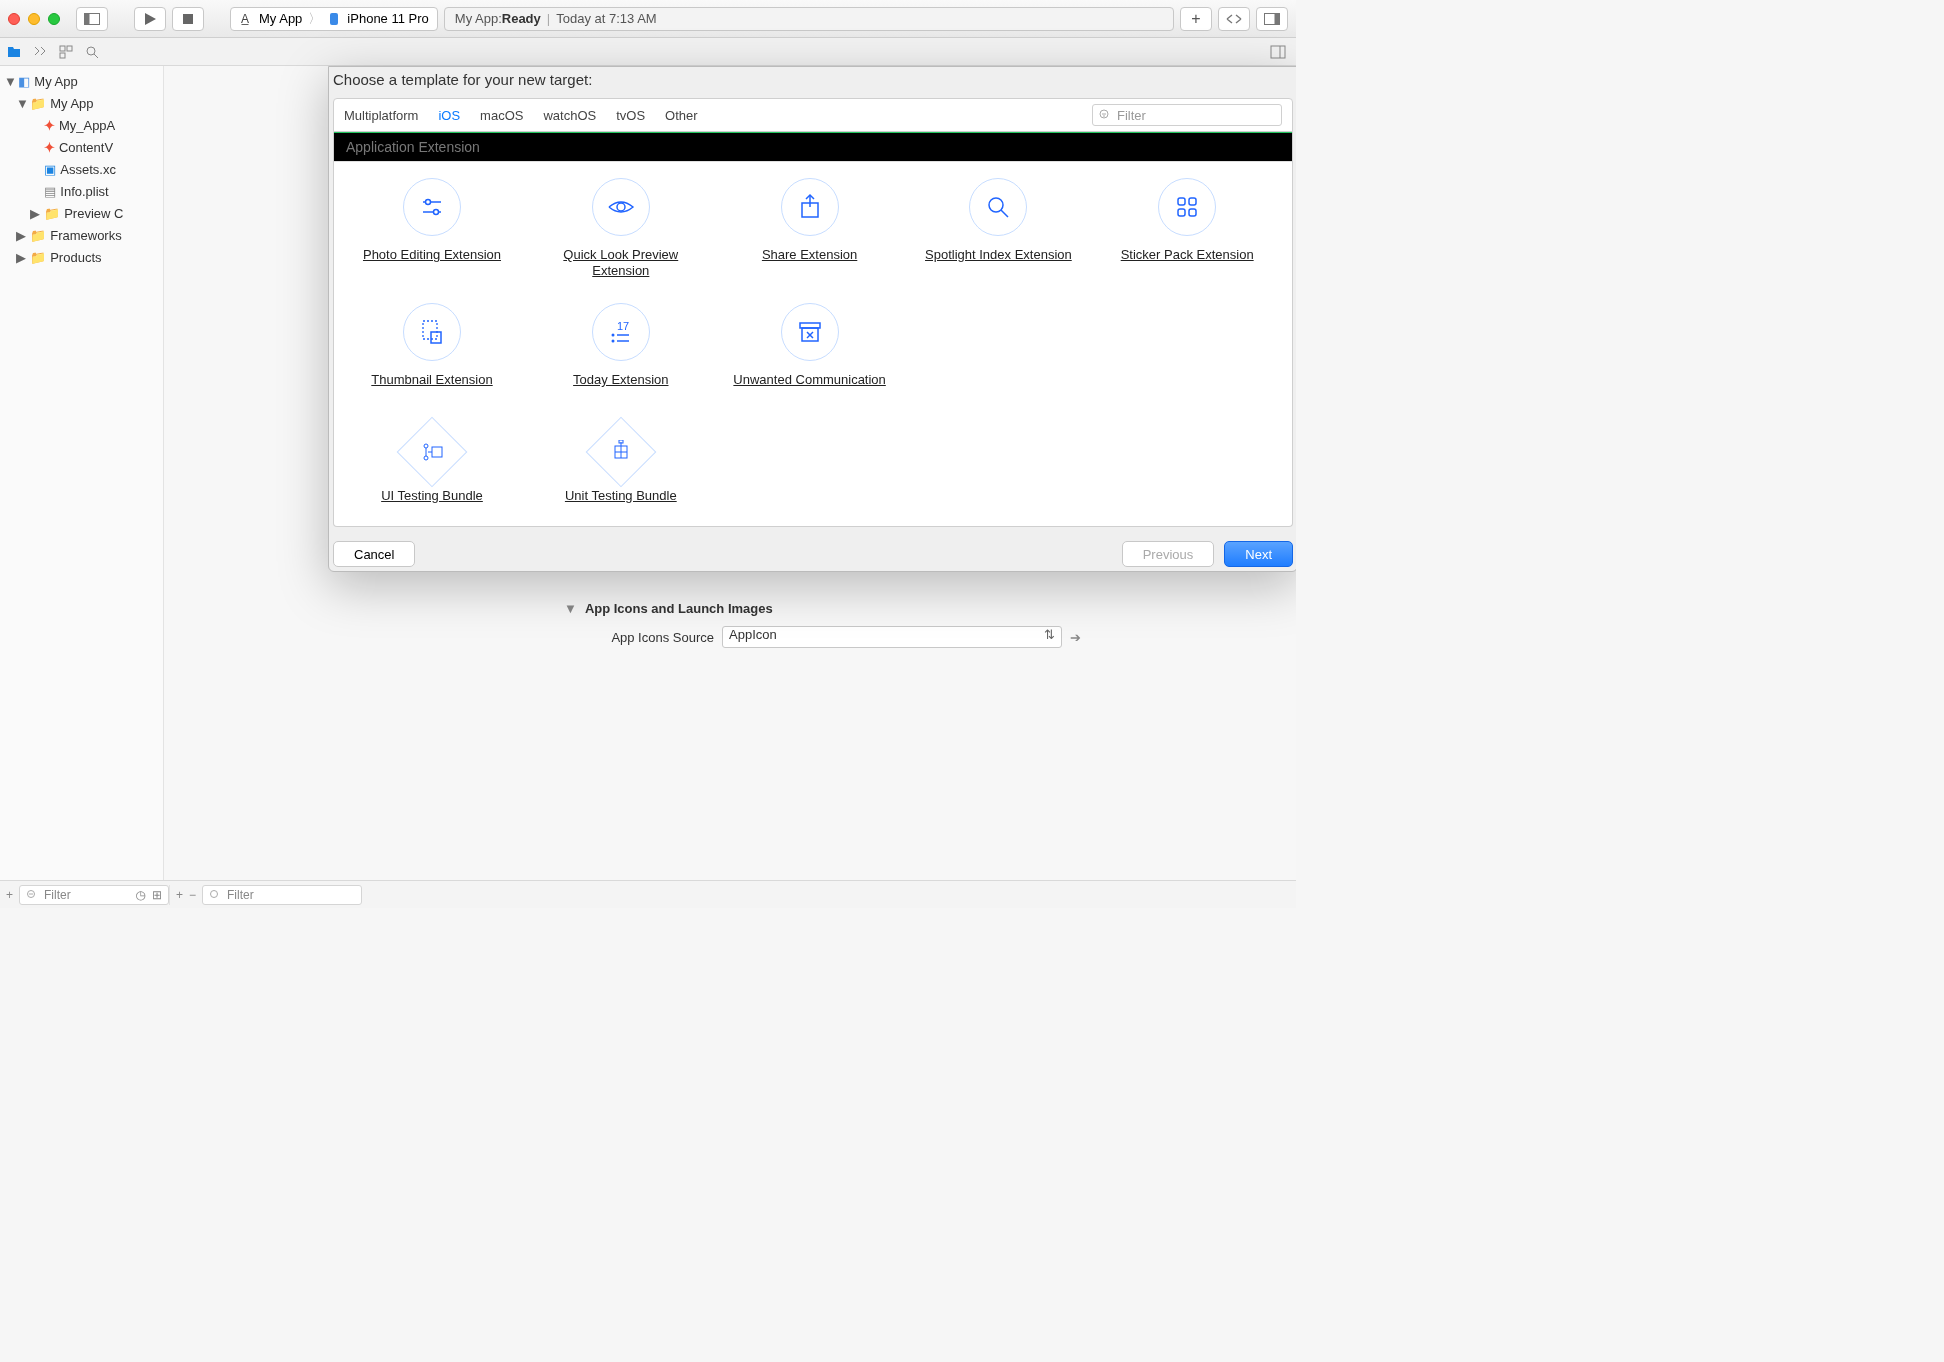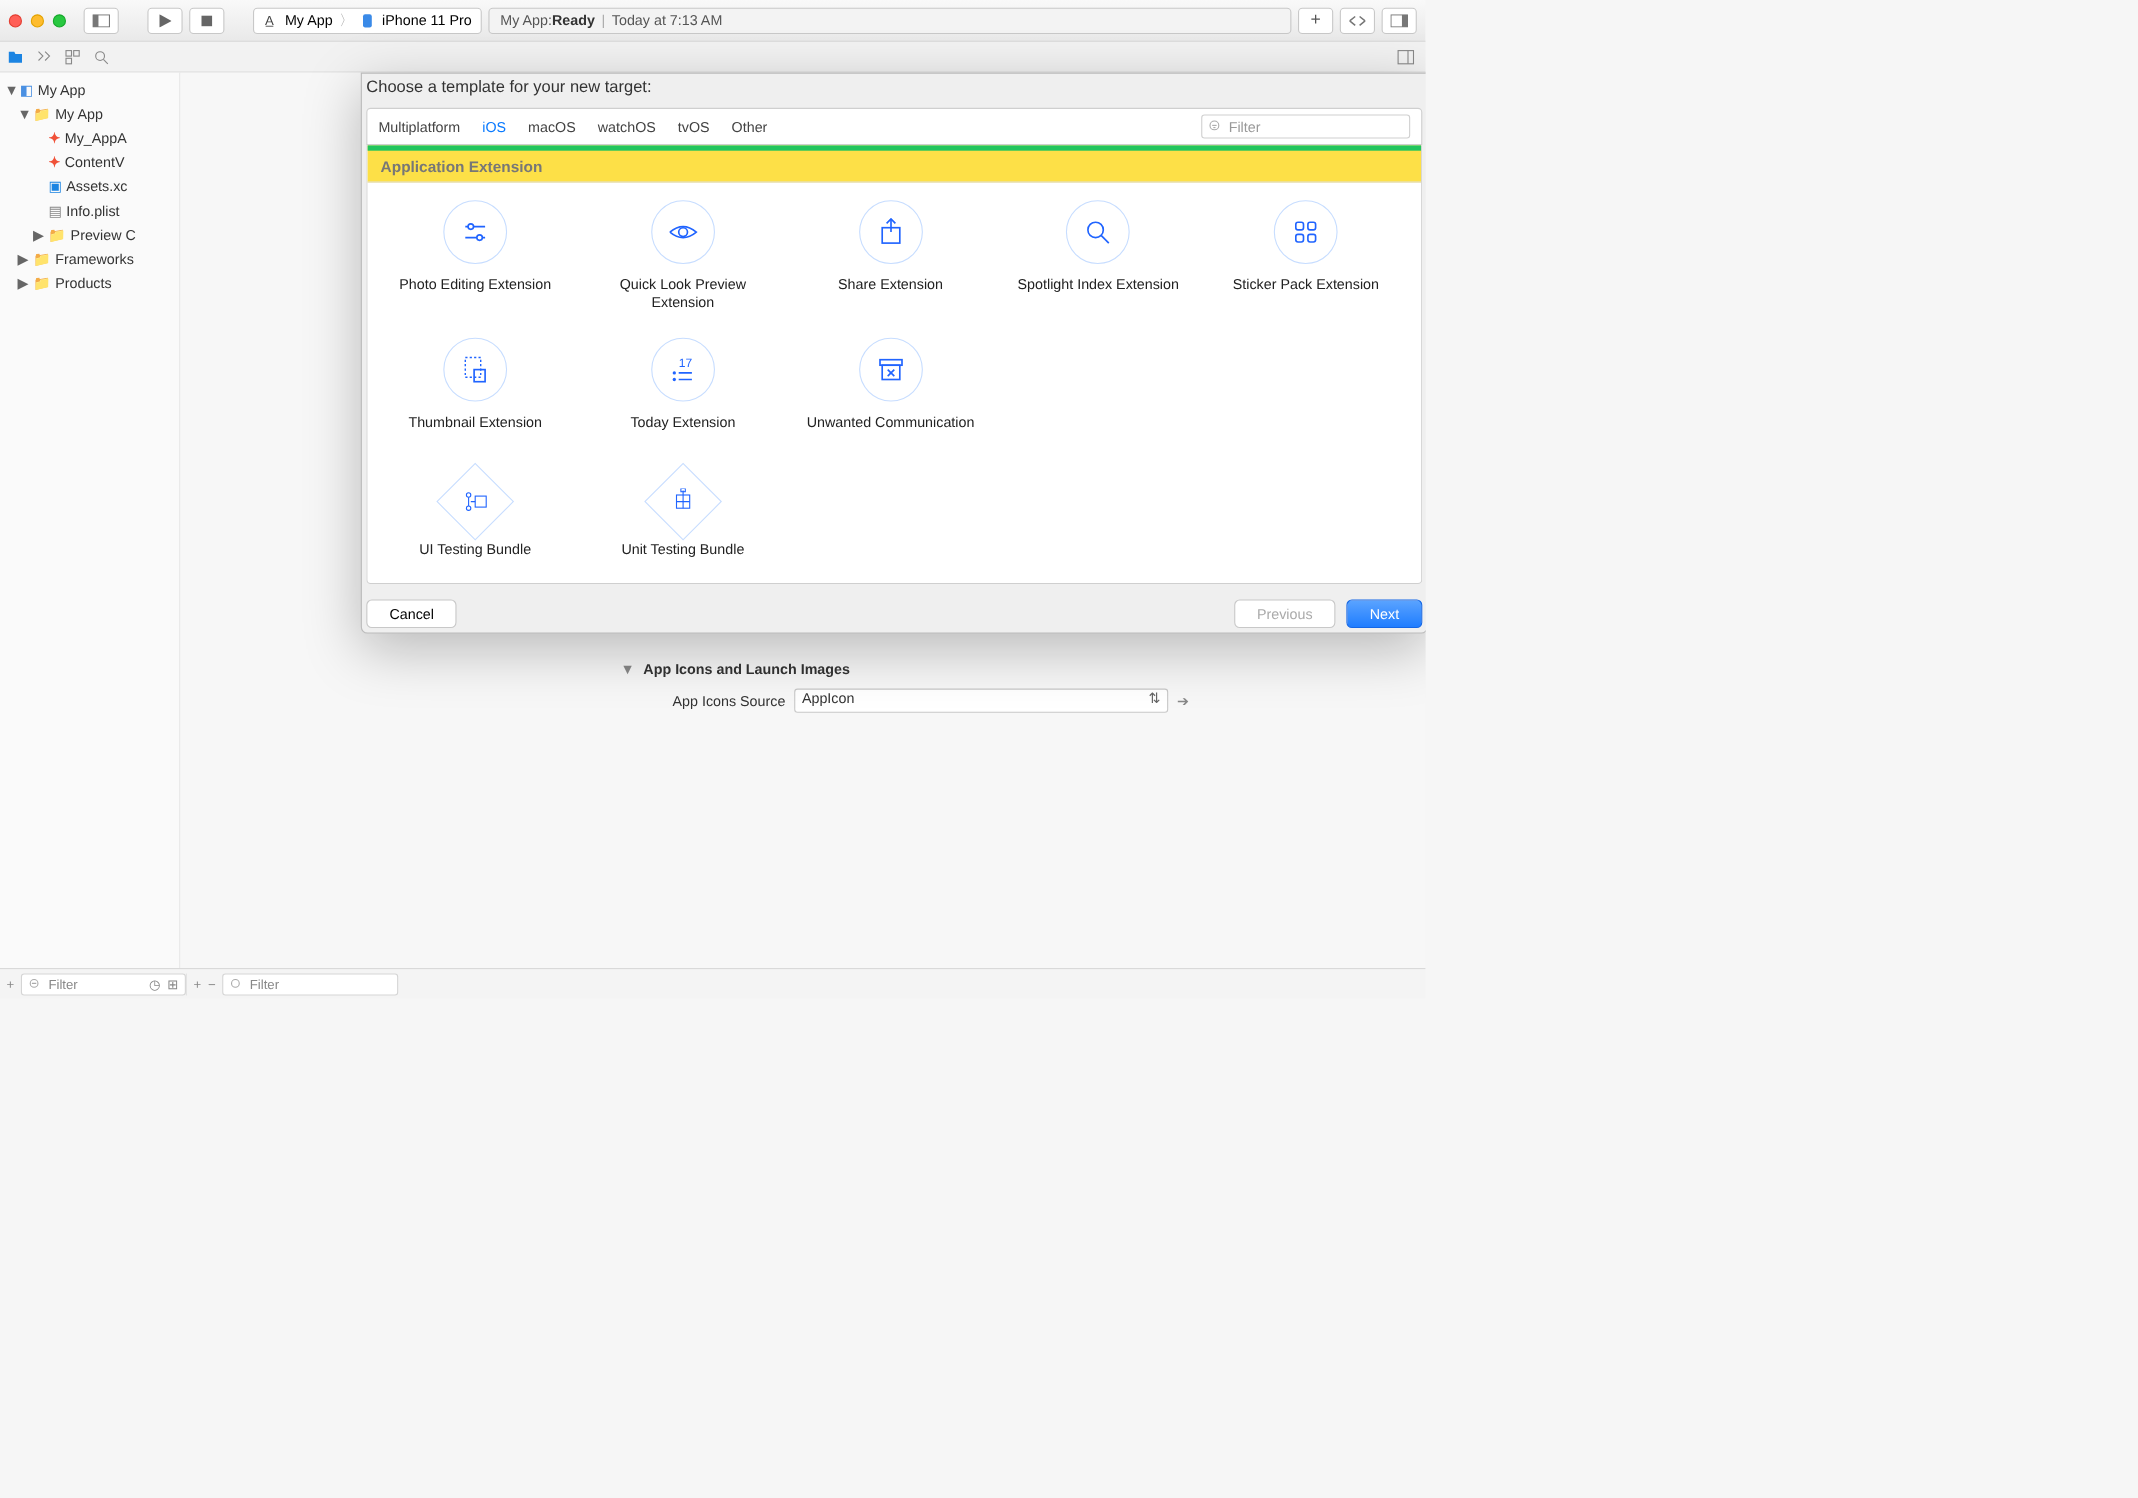--- a/index.html
+++ b/index.html
@@ -48,27 +48,27 @@
 .bg-content .section-hdr{font-weight:600;}
 
 
 .sheet{position:absolute; left:164px; top:0; width:970px; background:#efefef; border:1px solid #bbb; border-radius:0 0 6px 6px; box-shadow:0 14px 50px rgba(0,0,0,0.25); z-index:50; padding:4px;}
 .sheet-title{font-size:15px;color:#333;margin-bottom:10px;}
 .platform-row{display:flex;align-items:center;height:34px;background:#fff;border:1px solid #cfcfcf;border-top-left-radius:4px;border-top-right-radius:4px;padding:0 10px;gap:20px;font-size:13px;}
 .platform-row .tab{color:#444;cursor:default;}
 .platform-row .tab.active{color:#0a7aff;font-weight:500;}
 .sheet-filter{margin-left:auto;width:190px;height:22px;border:1px solid #d0d0d0;border-radius:3px;display:flex;align-items:center;padding:0 6px;gap:6px;font-size:13px;color:#999;background:#fff;}
 .template-area{border:1px solid #cfcfcf;border-top:none;border-bottom-left-radius:4px;border-bottom-right-radius:4px;background:#fff; max-height:540px; overflow:hidden;}
-.section-header{background:#fde047;padding:6px 12px;font-weight:700;color:#777;font-size:14px;border-bottom:1px solid #e0e0e0;border-top:5px solid #22c55e;}
+.section-header{background:#000000;padding:6px 12px;font-weight:400;color:#777;font-size:14px;border-bottom:1px solid #e0e0e0;border-top:1px solid #22c55e;}
 .grid{display:grid;grid-template-columns:repeat(5,1fr);padding:16px 10px 20px;gap:22px 6px;}
 .tmpl{display:flex;flex-direction:column;align-items:center;text-align:center;gap:8px;font-size:13px;color:#222;width:176px;}
 .tmpl .iconwrap{width:58px;height:58px;border:1px solid #c7ddff;border-radius:50%;display:flex;align-items:center;justify-content:center;color:#2064ff;}
 .tmpl.selected .iconwrap{background:#c9dfff;border-color:#9fc2f5;}
 .tmpl.selected{}
-.tmpl .lbl{padding:3px 10px;border-radius:10px;line-height:1.2;}
+.tmpl .lbl{padding:3px 10px;border-radius:10px;line-height:1.2;text-decoration:underline;}
 .tmpl.selected .lbl{background:#0a5eff;color:#fff;font-weight:500;}
 .sheet-buttons{display:flex;justify-content:center;gap:10px;margin-top:14px;}
 .sheet-buttons .mbtn{height:26px;padding:0 20px;border:1px solid #c8c8c8;border-radius:5px;background:#fff;font-size:13px;display:flex;align-items:center;}
 .sheet-buttons .mbtn.primary{background:linear-gradient(#5aa3ff,#1f7dff);color:#fff;border-color:#1467e6;}
 .sheet-buttons .mbtn.cancel-left{margin-right:auto;}
 .sheet-buttons .mbtn:disabled{color:#aaa;}
 svg{display:block}
 
 
 .right-peek{position:absolute;top:66px;right:0;width:110px;height:26px;font-size:13px;color:#333;display:flex;align-items:center;padding-left:4px;}

